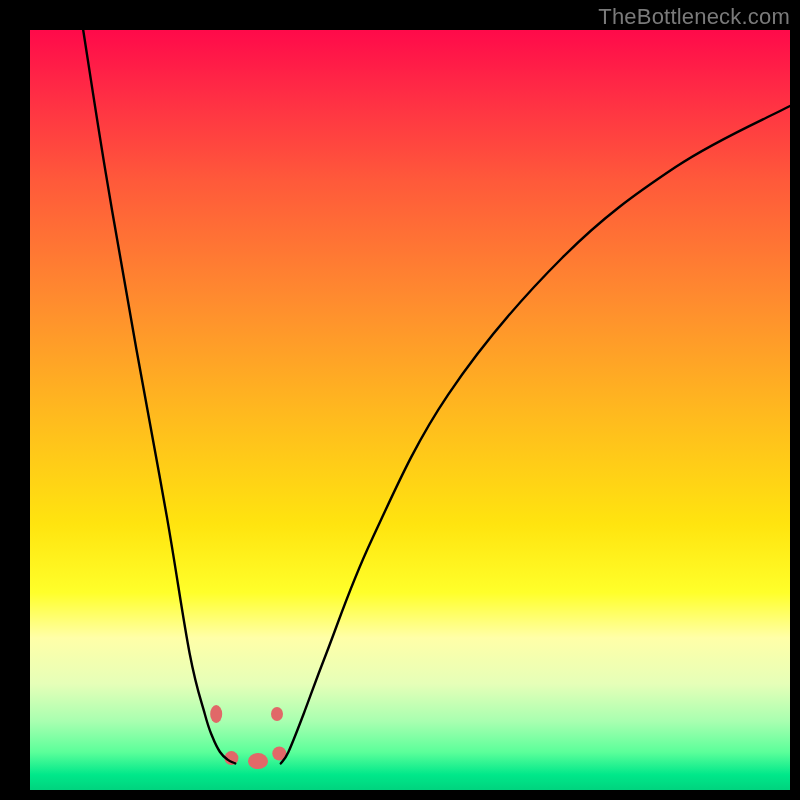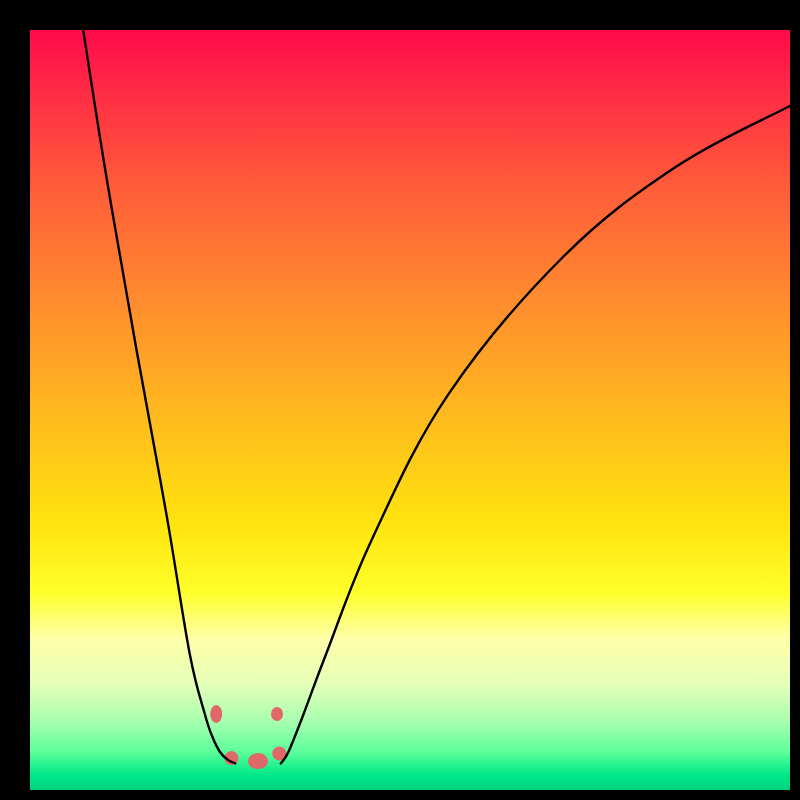--- a/index.html
+++ b/index.html
@@ -57,20 +57,21 @@
   }
   svg.curve {
     position: absolute;
     left: 0; top: 0;
   }
 </style>
 </head>
 <body>
 
 <div class="frame">
+  <div class="watermark">TheBottleneck.com</div>
   <div class="plot">
     <div class="gradient"></div>
     <svg class="curve" width="760" height="760" viewBox="0 0 760 760">
       <g id="markers-group">
           <ellipse cx="186.20" cy="684.00" rx="6" ry="9" fill="#e16868"></ellipse>
           <ellipse cx="247.00" cy="684.00" rx="6" ry="7" fill="#e16868"></ellipse>
           <ellipse cx="201.40" cy="728.08" rx="7" ry="7" fill="#e16868"></ellipse>
           <ellipse cx="228.00" cy="731.12" rx="10" ry="8" fill="#e16868"></ellipse>
           <ellipse cx="249.28" cy="723.52" rx="7" ry="7" fill="#e16868"></ellipse>
         </g>

